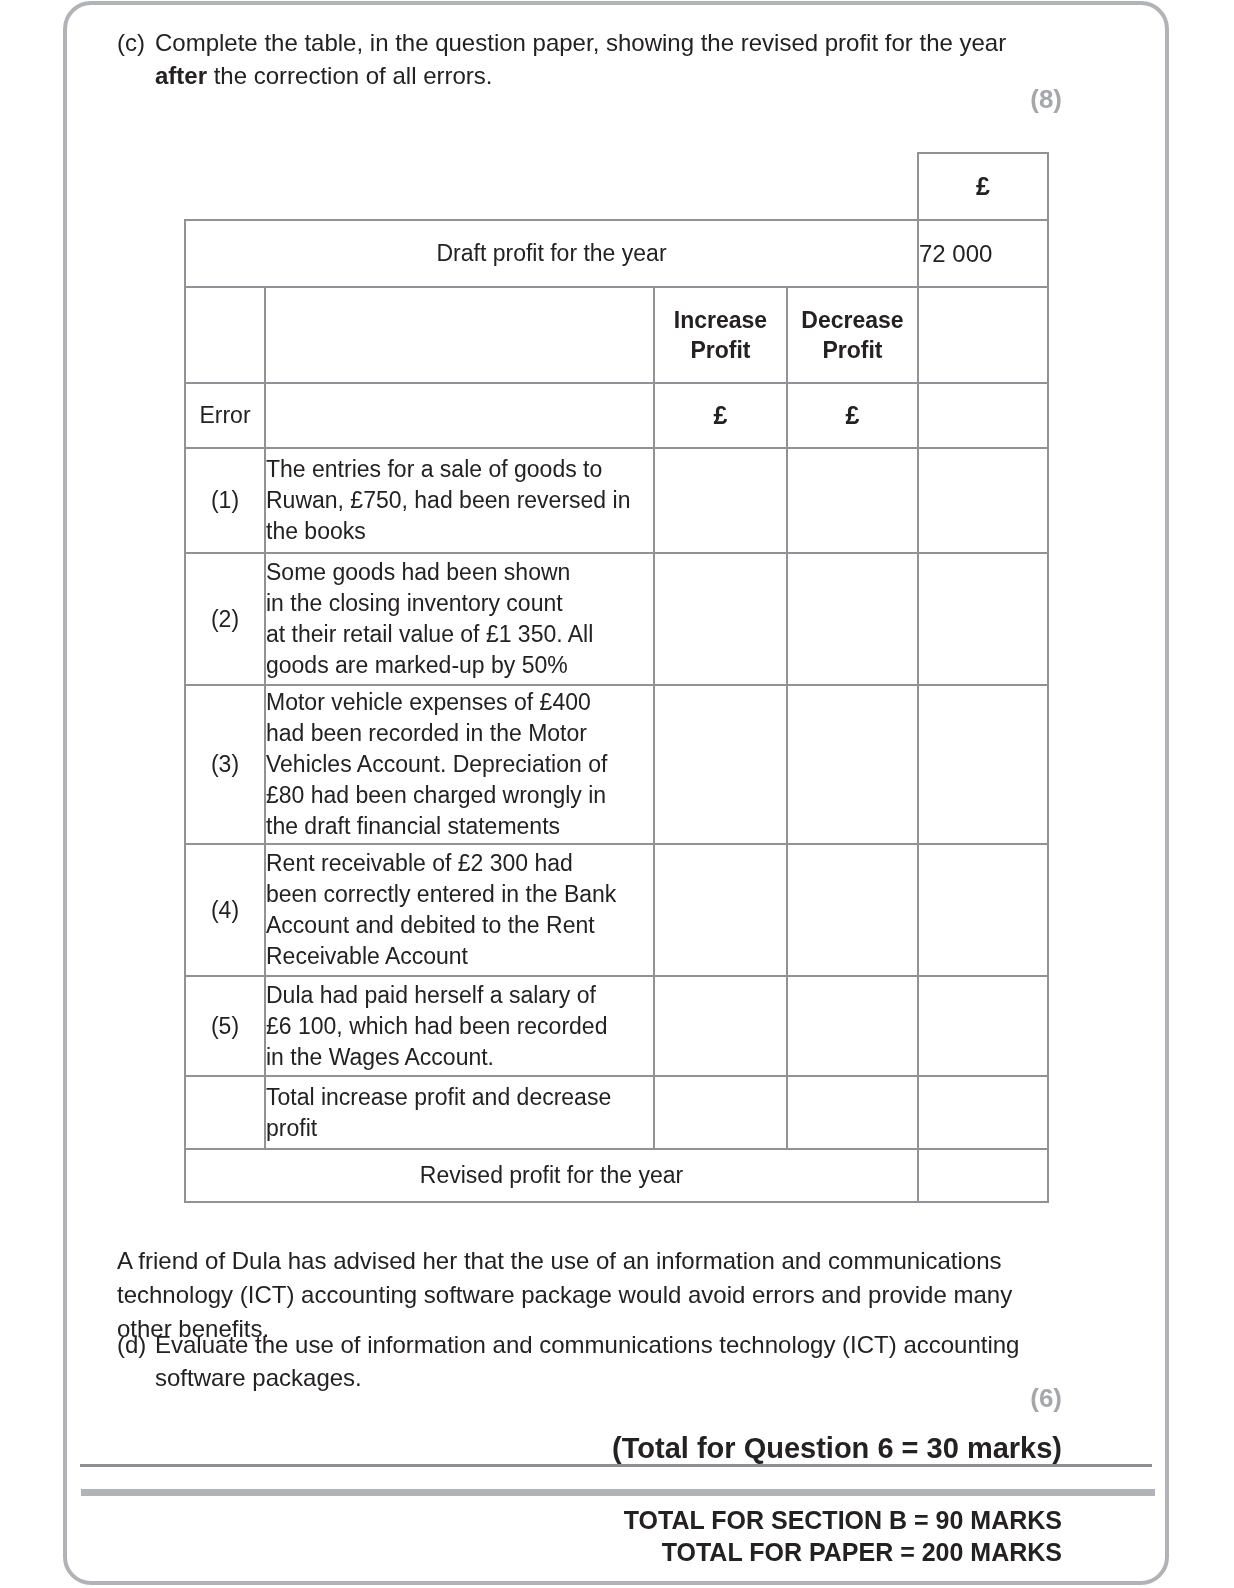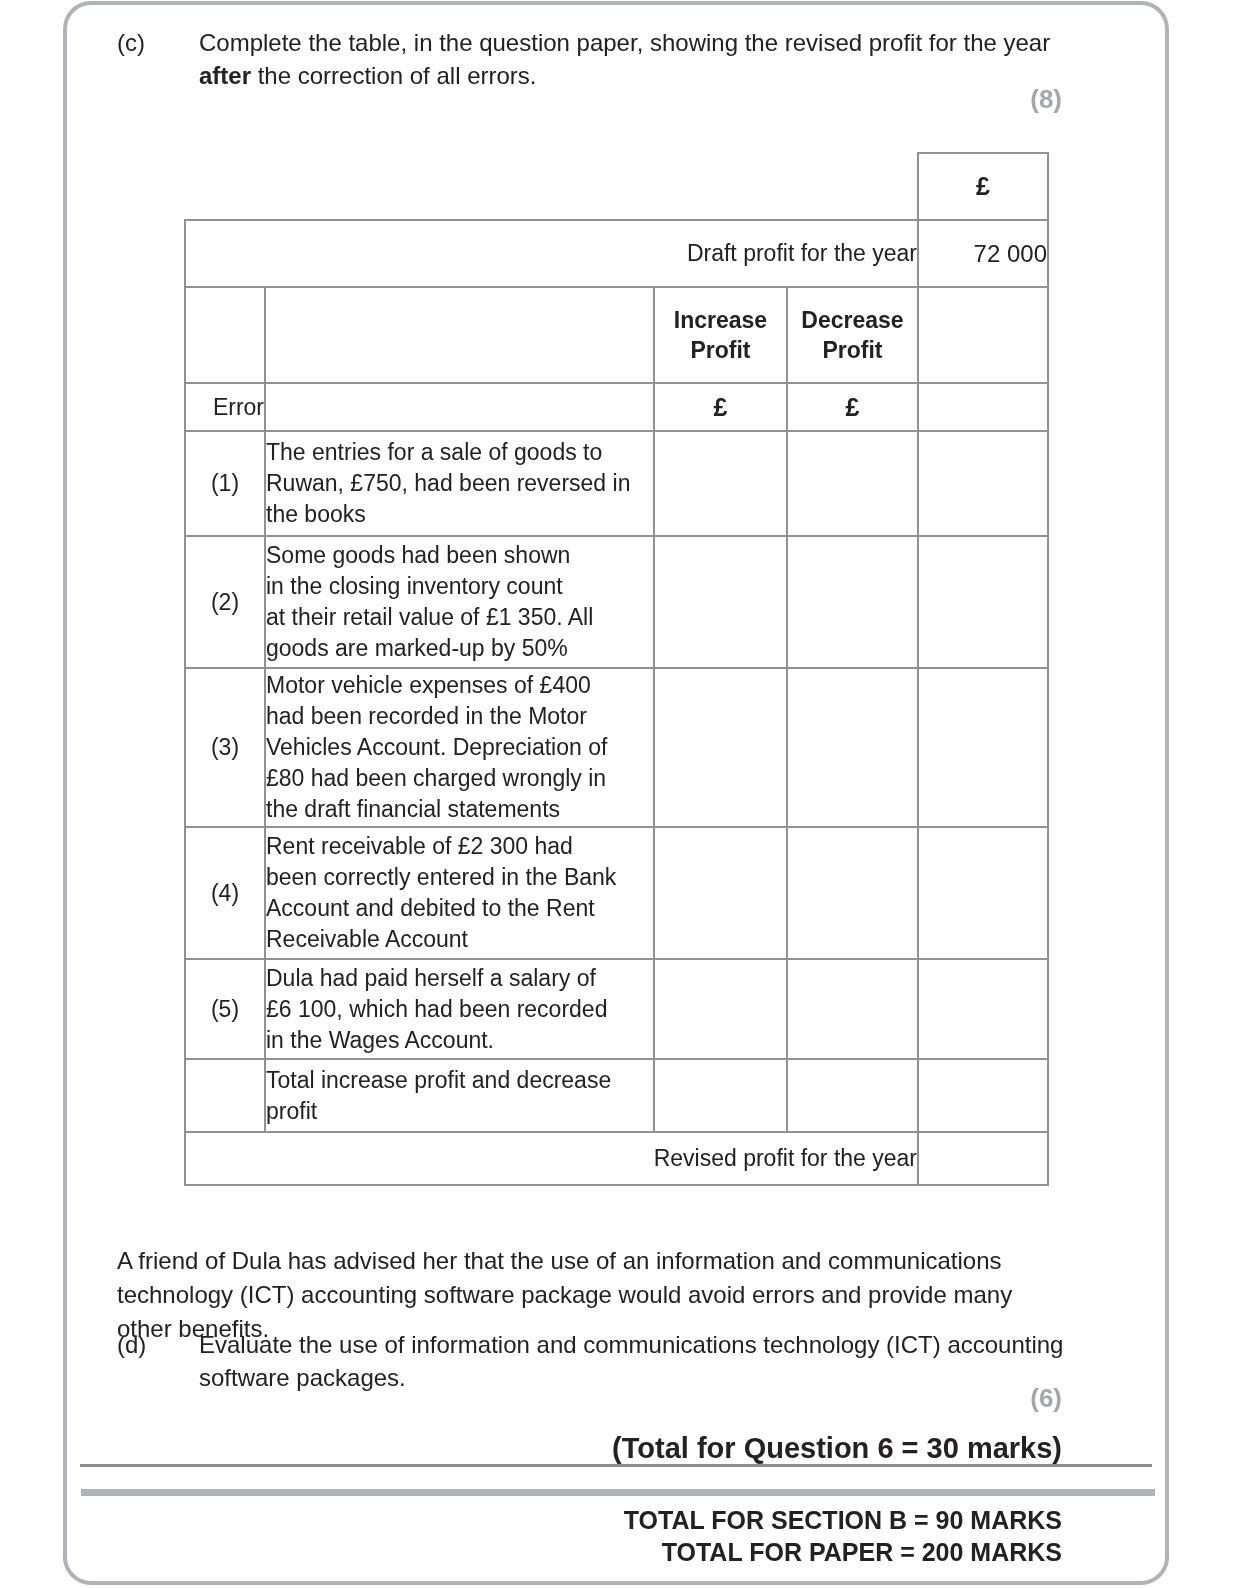--- a/index.html
+++ b/index.html
@@ -27,21 +27,21 @@
   }
 
   
   .q-row {
     display: flex;
     align-items: flex-start;
     font-size: 24px;
     line-height: 33px;
   }
   .q-label { width: 38px; flex: 0 0 38px; }
-  .q-text  { white-space: pre; margin-left: 44px; }
+  .q-text  { white-space: pre; }
   .bold { font-weight: bold; }
 
   .marks {
     color: #a5a7aa;
     font-weight: bold;
     font-size: 26px;
     text-align: right;
   }
 
   
@@ -55,26 +55,26 @@
   }
   table.grid td {
     border: 2px solid #909295;
     padding: 0;
     vertical-align: middle;
     overflow: hidden;
   }
   table.grid td.ghost {
     border: none;
   }
-  td.cell-left   { text-align: right; padding-left: 11px; padding-right: 6px; }
+  td.cell-left   { text-align: center; padding-left: 11px; padding-right: 6px; }
   td.cell-center { text-align: center; }
   td.cell-desc   { text-align: left; padding: 6px 6px 6px 9px; white-space: pre; }
   td.cell-head   { text-align: center; font-weight: bold; white-space: pre; line-height: 30px; }
   td.cell-pound  { text-align: center; font-weight: bold; font-size: 25px; }
-  td.cell-money  { text-align: right; font-size: 24px; }
+  td.cell-money  { text-align: left; font-size: 24px; }
 
   
   .rule-thin {
     position: absolute;
     left: 80px; top: 1464px;
     width: 1072px; height: 3px;
     background: #8d8f92;
   }
   .rule-thick {
     position: absolute;
@@ -135,21 +135,21 @@
     </tr>
     <tr style="height:96px">
       <td></td>
       <td></td>
       <td class="cell-head">Increase
 Profit</td>
       <td class="cell-head">Decrease
 Profit</td>
       <td></td>
     </tr>
-    <tr style="height:48px">
+    <tr style="height:65px">
       <td class="cell-left">Error</td>
       <td></td>
       <td class="cell-pound">£</td>
       <td class="cell-pound">£</td>
       <td></td>
     </tr>
     <tr style="height:105px">
       <td class="cell-center">(1)</td>
       <td class="cell-desc">The entries for a sale of goods to
 Ruwan, £750, had been reversed in

